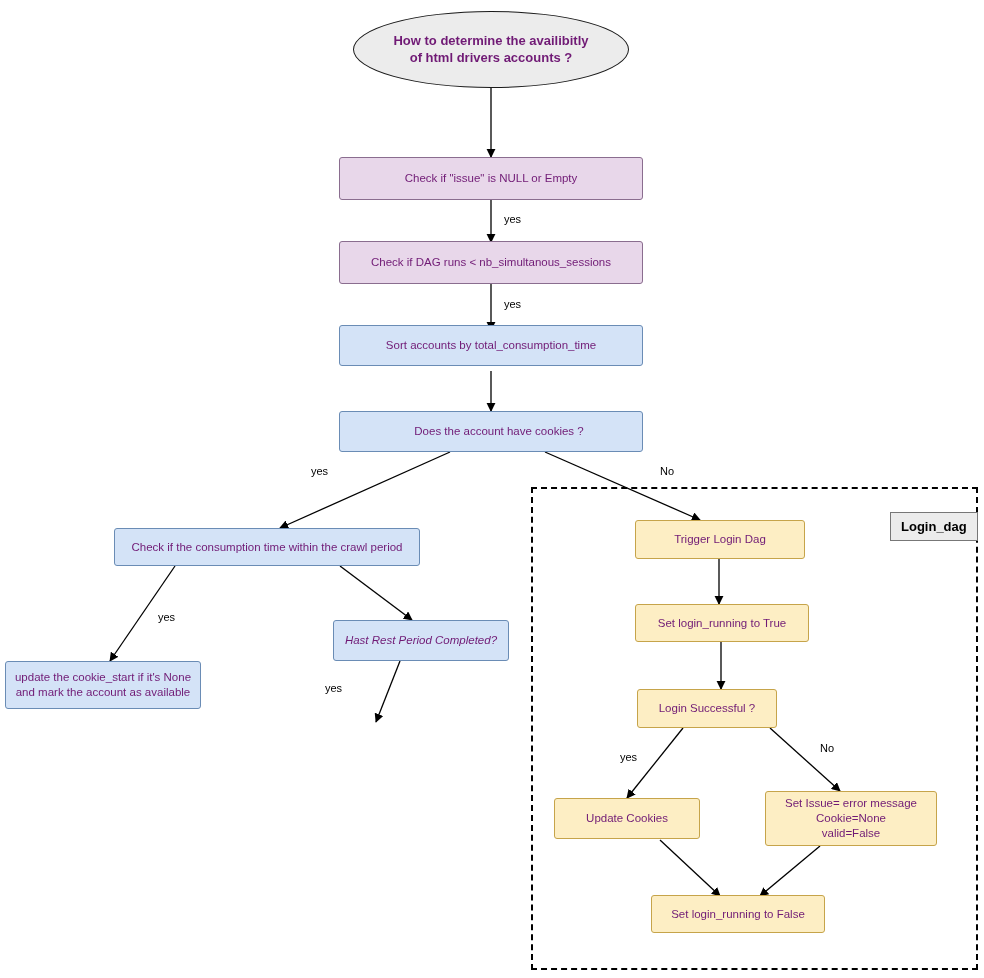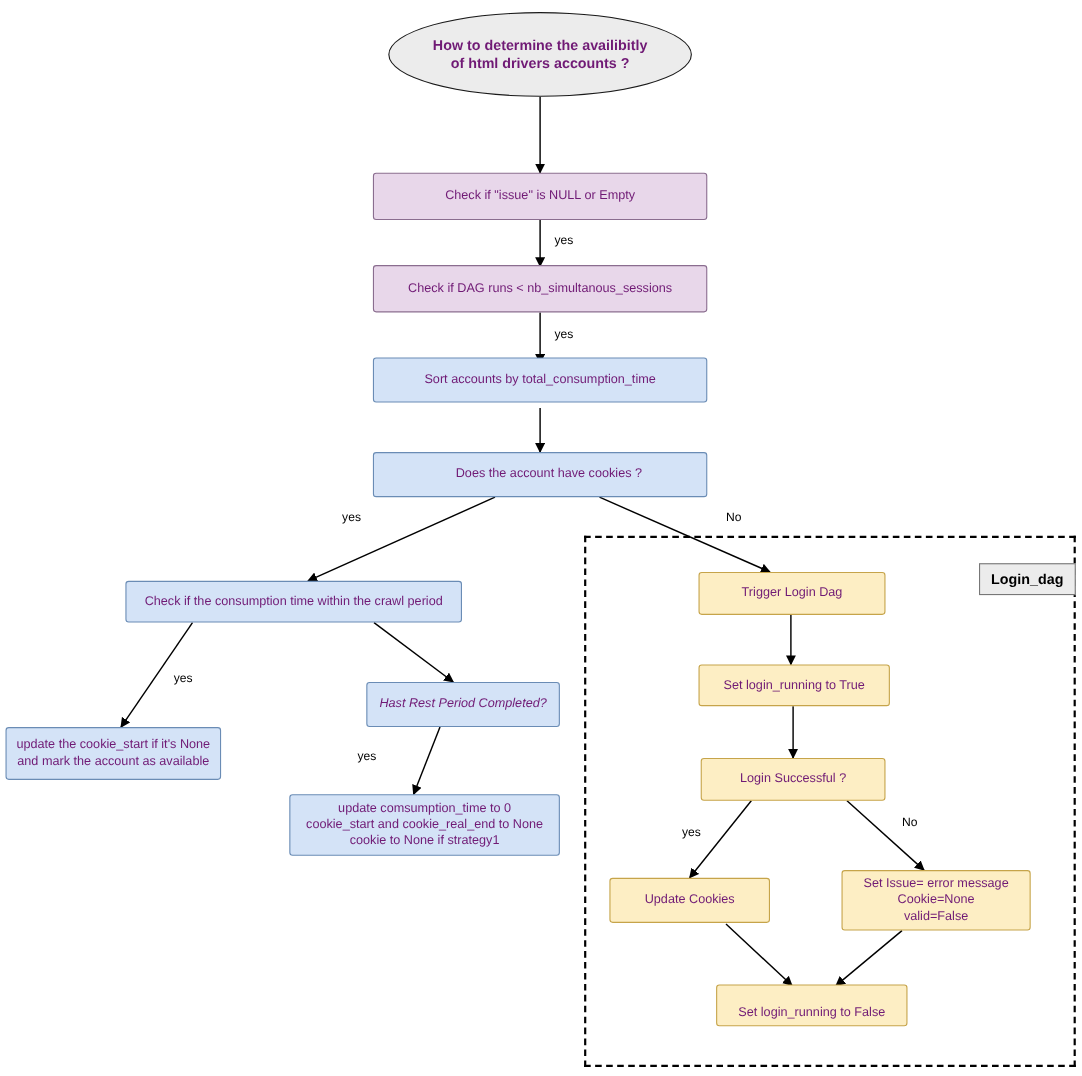--- a/index.html
+++ b/index.html
@@ -155,49 +155,44 @@
 
   <div class="node blue" style="left:333px; top:620px; width:176px; height:41px;">
     <span style="white-space:pre-line;font-style:italic;">Hast Rest Period Completed?</span>
   </div>
 
   <div class="node blue" style="left:5px; top:661px; width:196px; height:48px;">
     <span style="white-space:pre-line;">update the cookie_start if it's None
 and mark the account as available</span>
   </div>
 
-  <div class="node blue" style="left:263px; top:722px; width:246px; height:56px;">
-    <span style="white-space:pre-line;">update comsumption_time to 0
-cookie_start and cookie_real_end to None
-cookie to None if strategy1</span>
-  </div>
 
   <div class="node yellow" style="left:635px; top:520px; width:170px; height:39px;">
     <span style="white-space:pre-line;">Trigger Login Dag</span>
   </div>
 
   <div class="node yellow" style="left:635px; top:604px; width:174px; height:38px;">
     <span style="white-space:pre-line;">Set login_running to True</span>
   </div>
 
-  <div class="node yellow" style="left:637px; top:689px; width:168px; height:39px;">
+  <div class="node yellow" style="left:637px; top:689px; width:140px; height:39px;">
     <span style="white-space:pre-line;">Login Successful ?</span>
   </div>
 
   <div class="node yellow" style="left:554px; top:798px; width:146px; height:41px;">
     <span style="white-space:pre-line;">Update Cookies</span>
   </div>
 
   <div class="node yellow" style="left:765px; top:791px; width:172px; height:55px;">
     <span style="white-space:pre-line;">Set Issue= error message
 Cookie=None
 valid=False</span>
   </div>
 
-  <div class="node yellow" style="left:651px; top:895px; width:174px; height:38px;align-items:flex-end;">
+  <div class="node yellow" style="left:651px; top:895px; width:174px; height:38px;">
     <span style="white-space:pre-line;">Set login_running to False</span>
   </div>
 
   <div class="edge-label" style="left:504px; top:213px;">yes</div>
   <div class="edge-label" style="left:504px; top:298px;">yes</div>
   <div class="edge-label" style="left:311px; top:465px;">yes</div>
   <div class="edge-label" style="left:660px; top:465px;">No</div>
   <div class="edge-label" style="left:158px; top:611px;">yes</div>
   <div class="edge-label" style="left:325px; top:682px;">yes</div>
   <div class="edge-label" style="left:620px; top:751px;">yes</div>

